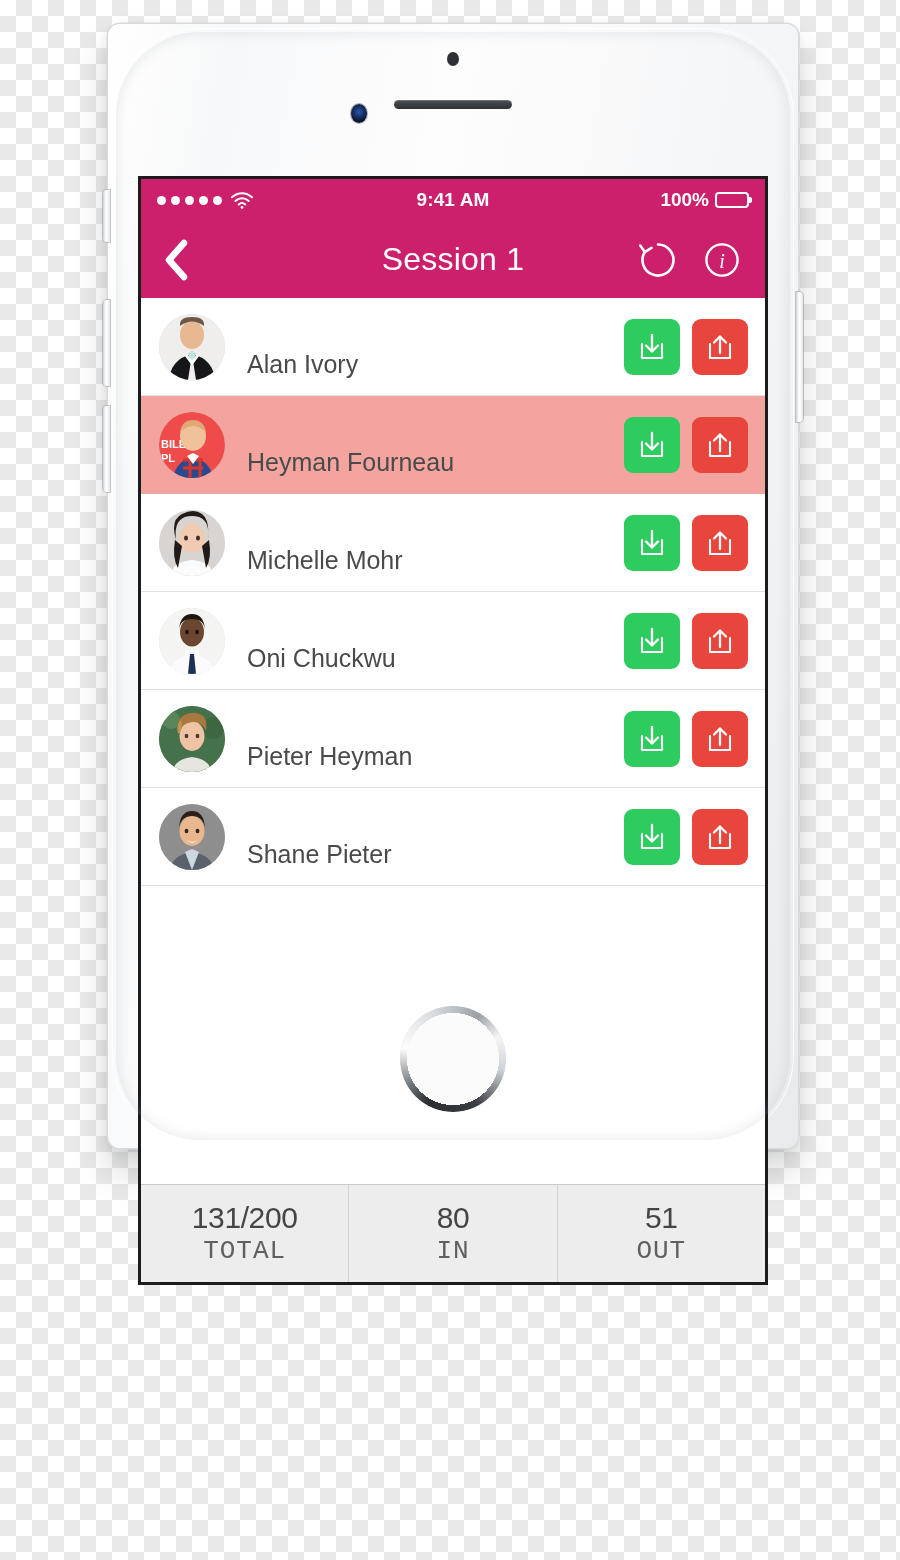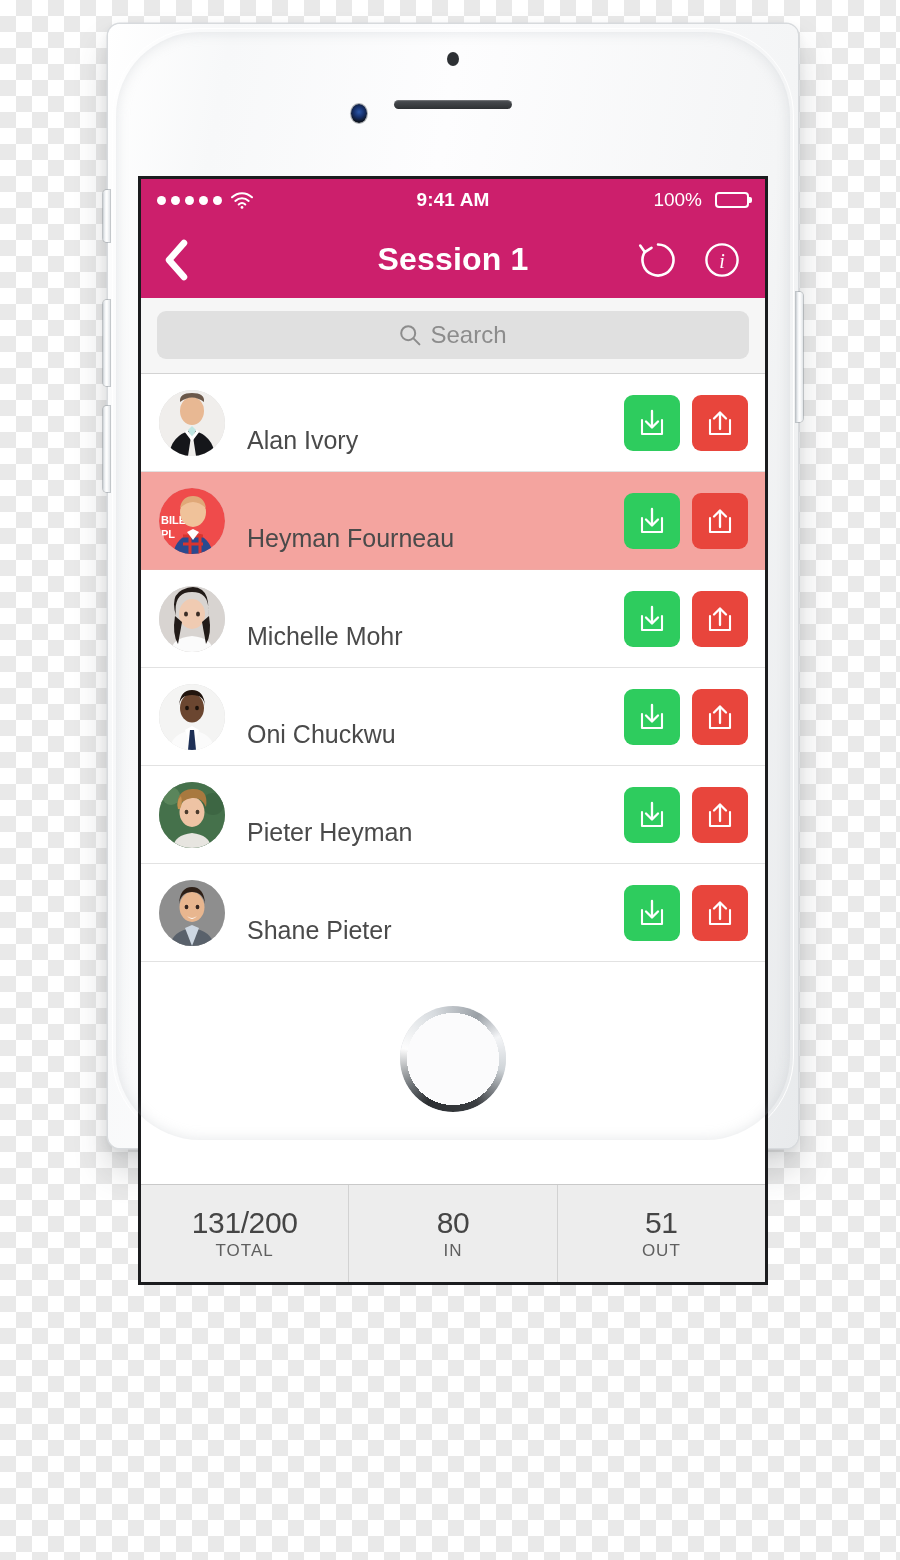--- a/index.html
+++ b/index.html
@@ -155,22 +155,22 @@
   }
   #signal-dots { display: flex; gap: 5px; align-items: center; }
   .sig-dot { width: 9px; height: 9px; border-radius: 50%; background: #fff; }
   #wifi-icon { margin-left: 9px; display: flex; align-items: center; }
   #status-time {
     position: absolute; left: 0; right: 0; text-align: center;
     font-size: 19px; font-weight: bold; letter-spacing: 0.1px;
     pointer-events: none;
   }
   #status-right {
-    margin-left: auto; display: flex; align-items: center; gap: 13px;
-    font-size: 19px; font-weight: normal;
+    margin-left: auto; display: flex; align-items: center; gap: 6px;
+    font-size: 19px; font-weight: bold;
   }
   #battery-icon {
     width: 34px; height: 16px; border: 2px solid #fff; border-radius: 4px;
     position: relative; padding: 1.5px;
   }
   #battery-icon::after {
     content: ""; position: absolute; right: -5px; top: 50%;
     transform: translateY(-50%); width: 3px; height: 6px;
     background: #fff; border-radius: 0 2px 2px 0;
   }
@@ -181,21 +181,21 @@
     height: 77px;
     background: var(--brand);
     display: flex;
     align-items: center;
     padding: 0 22px;
     flex: 0 0 auto;
     position: relative;
   }
   #nav-title {
     position: absolute; left: 0; right: 0; text-align: center;
-    color: #fff; font-size: 32px; font-weight: bold;
+    color: #fff; font-size: 32px; font-weight: normal;
     letter-spacing: 0.2px; pointer-events: none;
   }
   #back-button { cursor: pointer; display: flex; align-items: center; z-index: 2; }
   #nav-actions { margin-left: auto; display: flex; align-items: center; gap: 22px; z-index: 2; }
   .nav-icon { cursor: pointer; display: flex; align-items: center; }
 
   
   #search-section {
     background: #f6f6f6;
     padding: 13px 16px 14px;
@@ -264,21 +264,21 @@
     flex: 1 1 0;
     display: flex;
     flex-direction: column;
     align-items: center;
     justify-content: center;
     gap: 1px;
     border-right: 1px solid #d2d2d2;
   }
   .stat-cell:last-child { border-right: none; }
   .stat-value { font-size: 30px; color: #454545; letter-spacing: -0.4px; }
-  .stat-label { font-size: 17px; color: #5f5f5f; letter-spacing: 1px; }
+  .stat-label { font-size: 26px; color: #5f5f5f; letter-spacing: 1px; font-family: Liberation Mono, monospace; }
 
   :root {
     --brand: #cc1f6c;
     --flag: #f4a49f;
     --green: #2ecc5e;
     --red: #e8453c;
   }
 </style>
 </head>
 <body>
@@ -341,29 +341,20 @@
           </span>
           <span class="nav-icon">
             <svg width="42" height="42" viewBox="0 0 42 42" fill="none">
               <circle cx="21" cy="21" r="15.6" stroke="#fff" stroke-width="2.4"></circle>
               <text x="21" y="28.5" text-anchor="middle" fill="#fff" font-family="Liberation Serif, serif" font-size="20" font-style="italic">i</text>
             </svg>
           </span>
         </span>
       </div>
 
-      <div id="search-section">
-        <div id="search-field" title="Search">
-          <svg width="22" height="22" viewBox="0 0 22 22" fill="none">
-            <circle cx="9.2" cy="9.2" r="7" stroke="#8c8c8c" stroke-width="2"></circle>
-            <path d="M14.4 14.4L20.4 20.4" stroke="#8c8c8c" stroke-width="2" stroke-linecap="round"></path>
-          </svg>
-          <span id="search-placeholder">Search</span>
-        </div>
-      </div>
 
       <div id="attendee-list">
 
         <div class="attendee-row">
           <span class="avatar">
             <svg viewBox="0 0 66 66" width="66" height="66">
               <rect width="66" height="66" fill="#f0eeec"></rect>
               <ellipse cx="33" cy="21" rx="12" ry="14" fill="#e8b893"></ellipse>
               <path d="M21 12q12-9 24 0 1 -9 -12 -9T21 12z" fill="#6b584a"></path>
               <path d="M10 66q2-21 23-26l-4 26z" fill="#15161a"></path>

